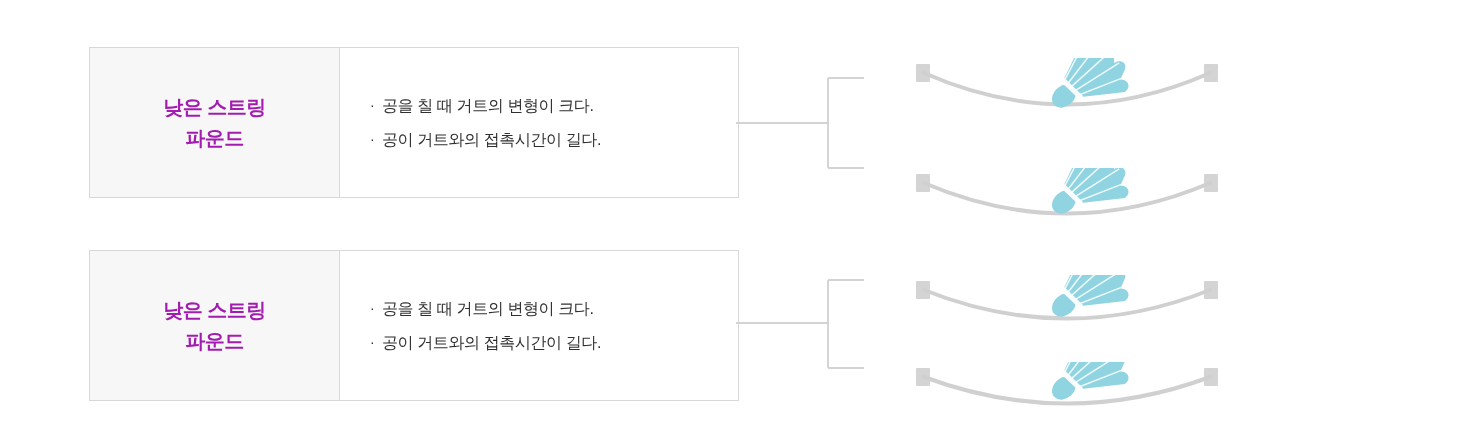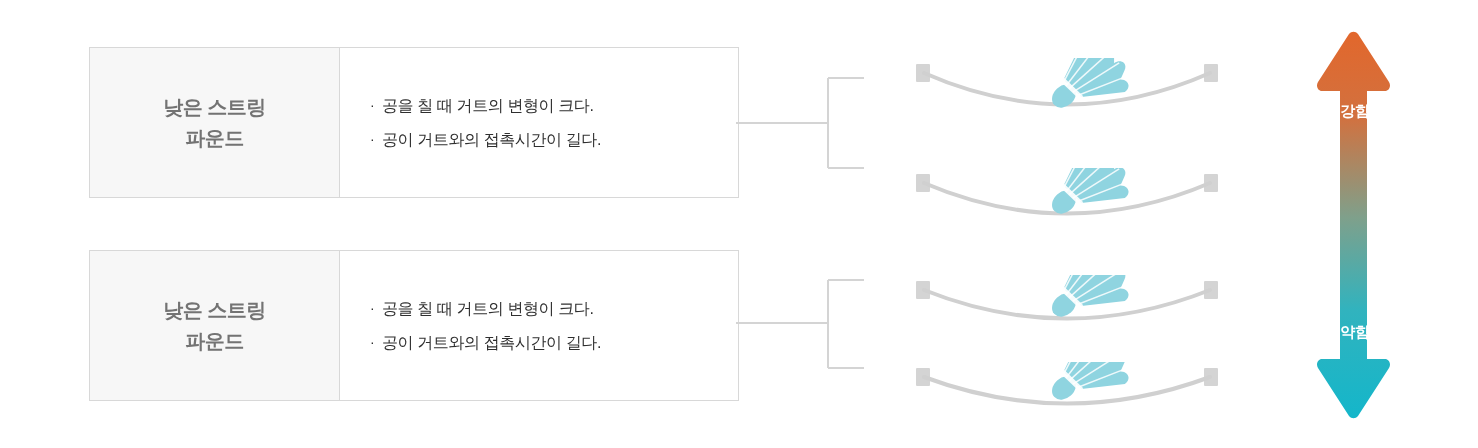--- a/index.html
+++ b/index.html
@@ -37,21 +37,21 @@
   .card-title-cell {
     width: 249px;
     background: #f7f7f7;
     border-right: 1px solid #d8d8d8;
     display: flex;
     align-items: center;
     justify-content: center;
     text-align: center;
   }
   .card-title {
-    color: #737373;
+    color: #a21caf;
     font-size: 20px;
     font-weight: bold;
     line-height: 1.55;
     letter-spacing: -0.5px;
   }
 
   .card-body-cell {
     flex: 1;
     display: flex;
     flex-direction: column;
@@ -236,38 +236,14 @@
         <path d="M8,-10 L56,-28" stroke="#ffffff" stroke-width="1.5" fill="none" opacity="0.85"></path>
         <path d="M8,-6 L62,-16" stroke="#ffffff" stroke-width="1.5" fill="none" opacity="0.85"></path>
         <path d="M9,-2 L65,-2" stroke="#ffffff" stroke-width="1.5" fill="none" opacity="0.85"></path>
         <path d="M9,3 L62,12" stroke="#ffffff" stroke-width="1.5" fill="none" opacity="0.85"></path>
         <path d="M9,8 L54,25" stroke="#ffffff" stroke-width="1.5" fill="none" opacity="0.85"></path>
         <rect x="8" y="-13" width="5" height="26" fill="#ffffff" opacity="0.9" transform="rotate(-4 10 0)"></rect>
       </g>
     </g>
   </svg>
 
-  <div class="arrow-wrap">
-    <svg width="100" height="390" viewBox="0 0 100 390">
-      <defs>
-        <linearGradient id="arrowGrad" x1="0" y1="0" x2="0" y2="1">
-          <stop offset="0%" stop-color="#E2672C"></stop>
-          <stop offset="22%" stop-color="#D2713F"></stop>
-          <stop offset="48%" stop-color="#7FA08B"></stop>
-          <stop offset="72%" stop-color="#31B3BE"></stop>
-          <stop offset="100%" stop-color="#14B6CA"></stop>
-        </linearGradient>
-      </defs>
-      <path d="M44,4
-               C46.5,1 50.5,1 53,4
-               L84,52 C86.5,56 84,61 80,61
-               L62,61 L62,329 L80,329
-               C84,329 86.5,334 84,338
-               L53,386 C50.5,389 46.5,389 44,386
-               L13,338 C10.5,334 13,329 17,329
-               L35,329 L35,61 L17,61
-               C13,61 10.5,56 13,52 Z" fill="url(#arrowGrad)" stroke="none" stroke-linejoin="round"></path>
-    </svg>
-    <div class="arrow-label arrow-label-top">강함</div>
-    <div class="arrow-label arrow-label-bottom">약함</div>
-  </div>
 
 </div>
 
 </body></html>

